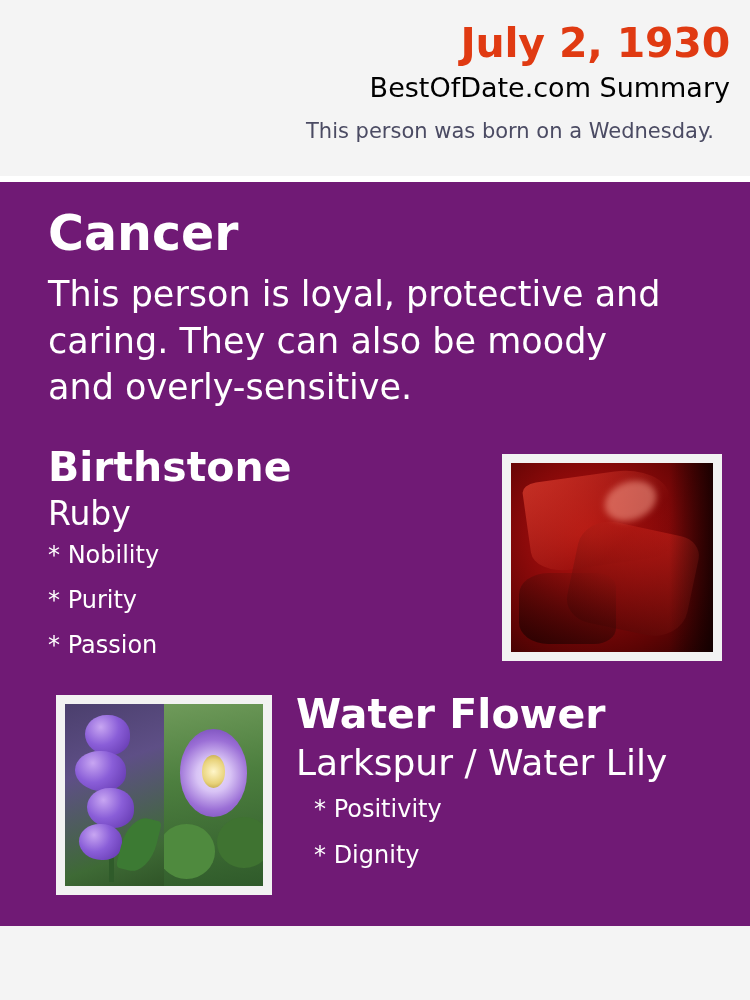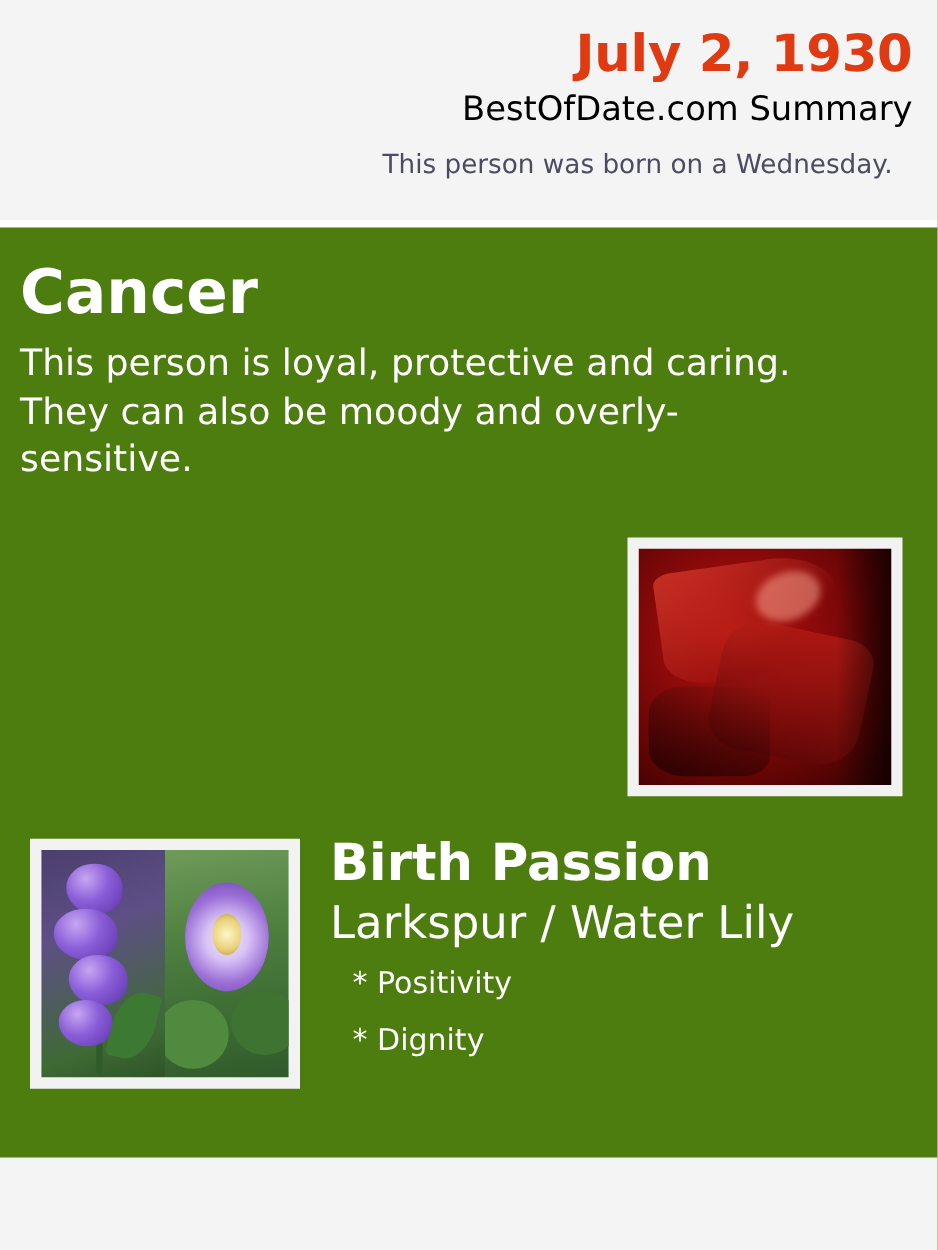--- a/index.html
+++ b/index.html
@@ -52,37 +52,37 @@
   }
 
   .divider {
     height: 6px;
     background: #ffffff;
     width: 100%;
   }
 
   
   .panel {
-    background: #4d7c0f;
+    background: #701a75;
     box-sizing: border-box;
-    padding: 26px 30px 20px 16px;
+    padding: 26px 30px 20px 48px;
     height: 744px;
     position: relative;
   }
 
   .sign-title {
     color: #ffffff;
     font-size: 49px;
     font-weight: bold;
     line-height: 1.05;
     margin: 0 0 12px 0;
   }
   .sign-desc {
     color: #ffffff;
-    font-size: 29px;
+    font-size: 35px;
     font-weight: normal;
     line-height: 1.32;
     margin: 0;
     max-width: 620px;
   }
 
   
   .stone-section {
     margin-top: 36px;
     position: relative;
@@ -313,20 +313,27 @@
   </div>
 
   <div class="divider"></div>
 
   <div class="panel">
 
     <div class="sign-title">Cancer</div>
     <div class="sign-desc">This person is loyal, protective and caring. They can also be moody and overly-sensitive.</div>
 
     <div class="stone-section">
+      <div class="stone-text">
+        <div class="stone-heading">Birthstone</div>
+        <div class="stone-name">Ruby</div>
+        <div class="trait">* Nobility</div>
+        <div class="trait">* Purity</div>
+        <div class="trait">* Passion</div>
+      </div>
       <div class="stone-photo-frame">
         <div class="stone-photo">
           <div class="facet-a"></div>
           <div class="facet-b"></div>
           <div class="facet-c"></div>
           <div class="shine"></div>
           <div class="edge-dark"></div>
         </div>
       </div>
     </div>
@@ -344,21 +351,21 @@
           </div>
           <div class="flower-half flower-right">
             <div class="pad1"></div>
             <div class="pad2"></div>
             <div class="lily"></div>
             <div class="lily-center"></div>
           </div>
         </div>
       </div>
       <div class="flower-text">
-        <div class="flower-heading">Birth Passion</div>
+        <div class="flower-heading">Water Flower</div>
         <div class="flower-name">Larkspur / Water Lily</div>
         <div class="flower-trait">* Positivity</div>
         <div class="flower-trait">* Dignity</div>
       </div>
     </div>
 
   </div>
 </div>
 
 </body></html>

